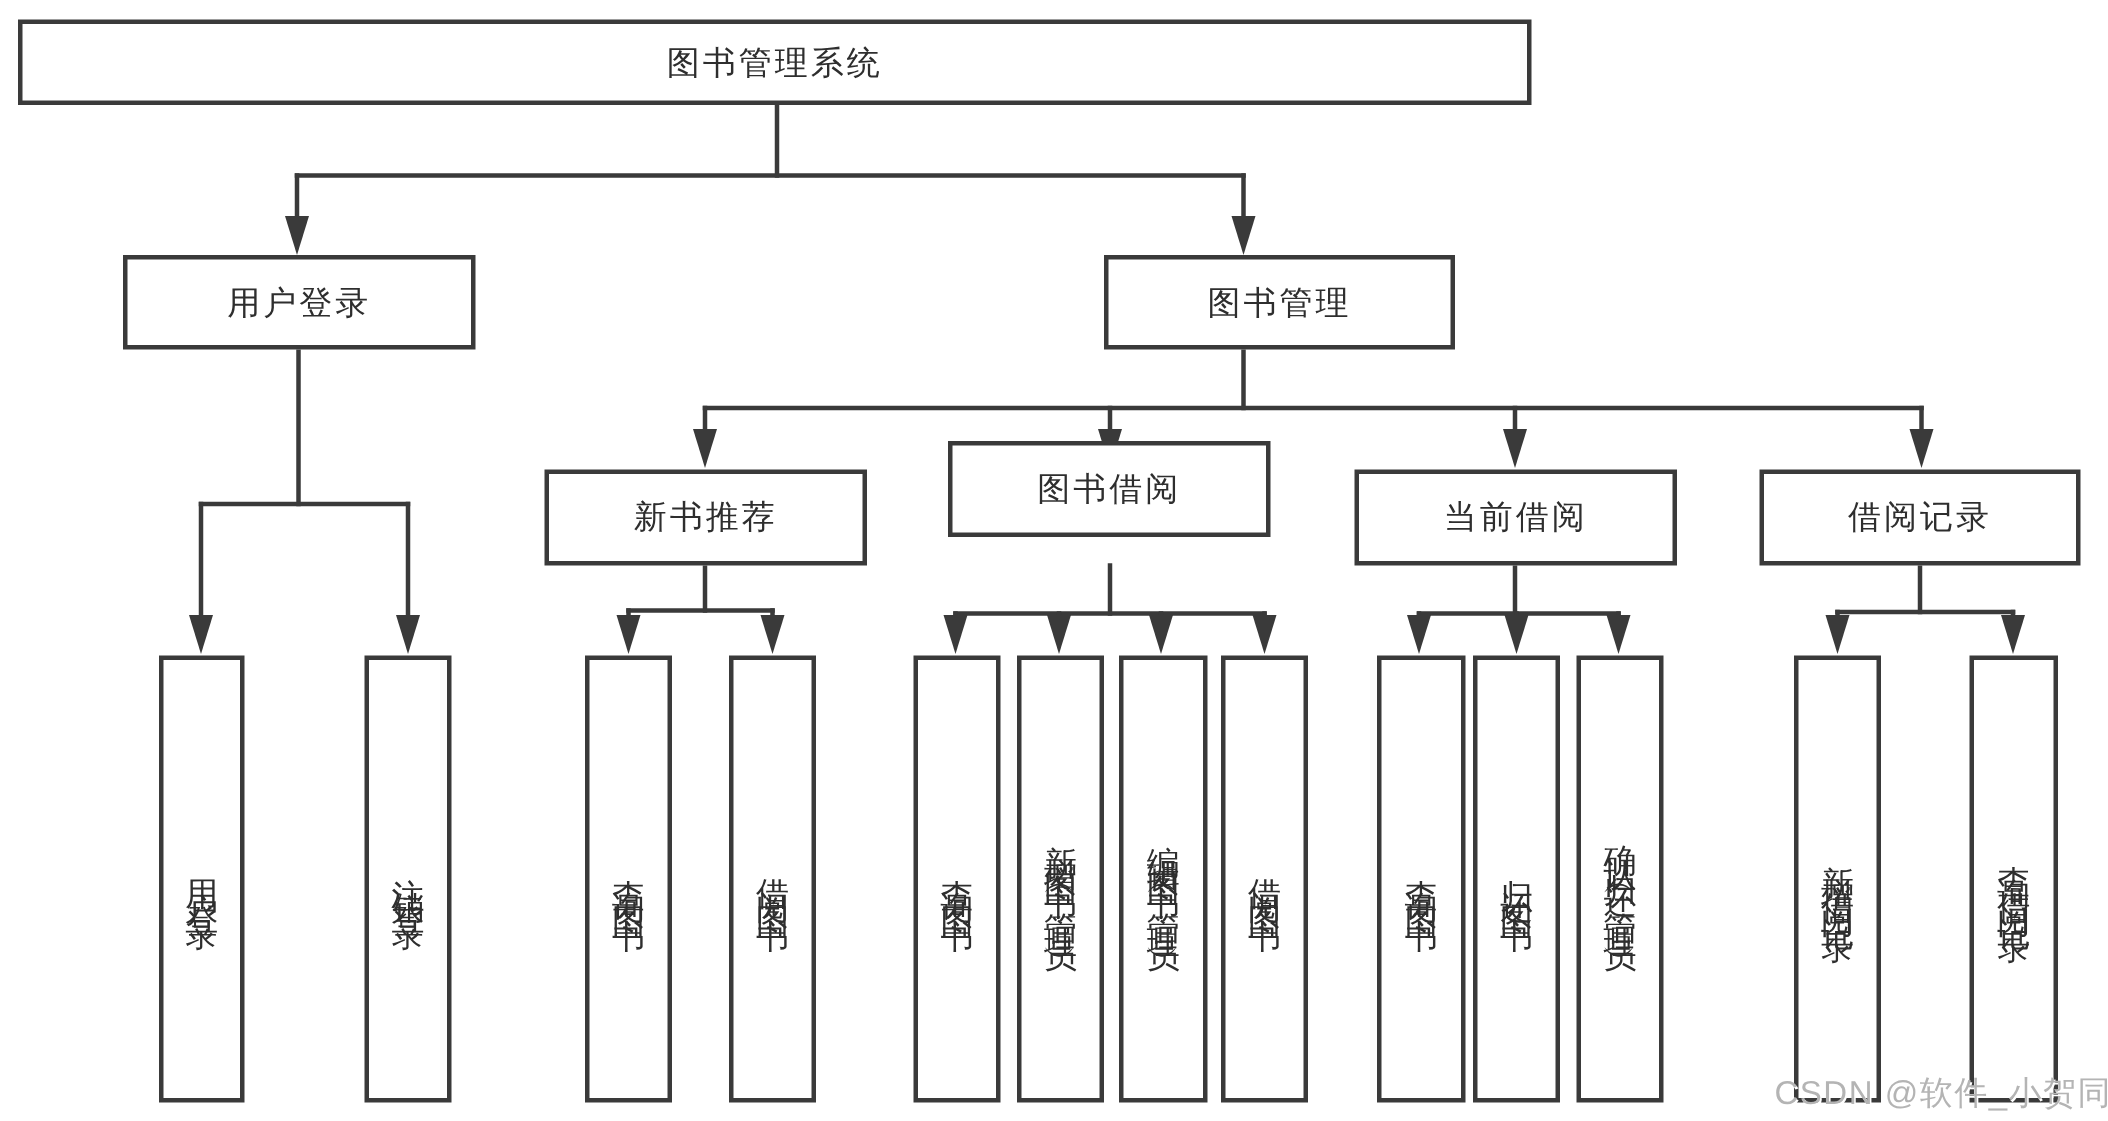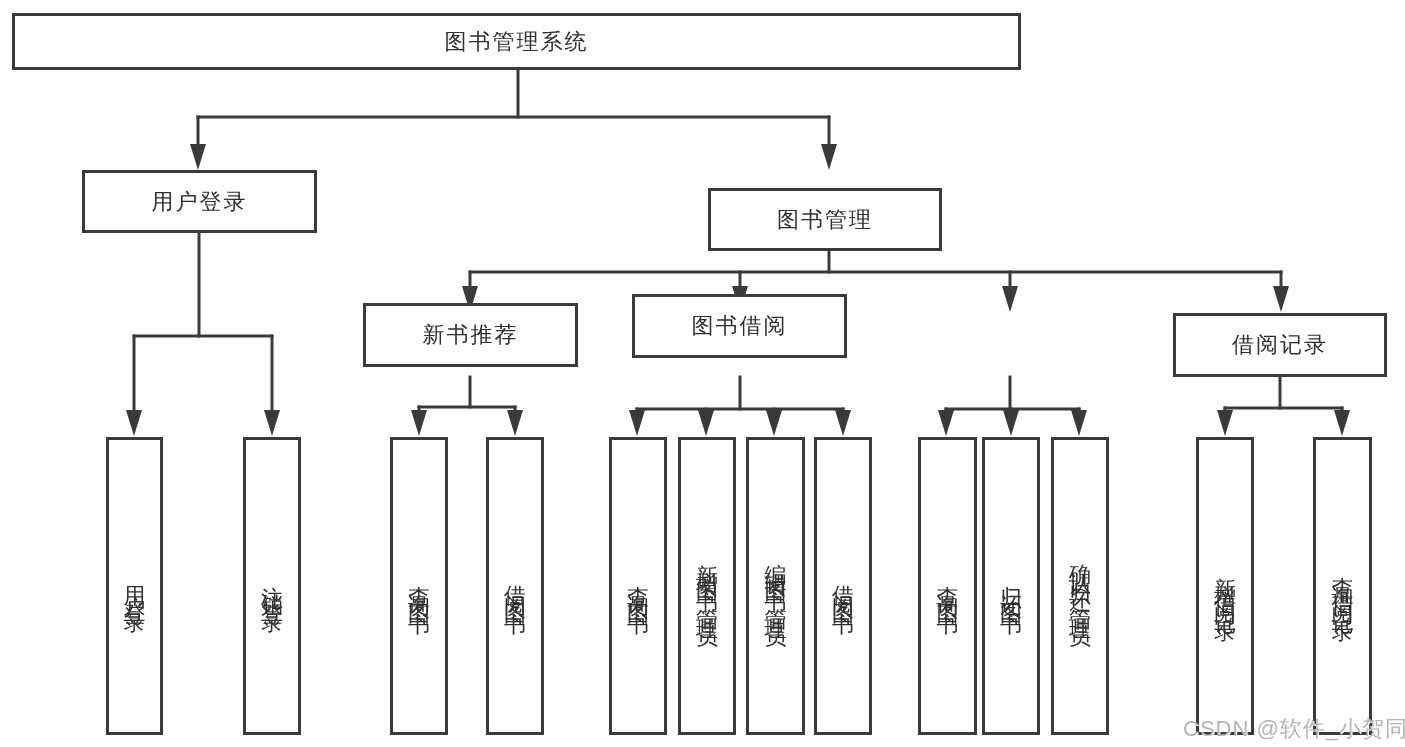--- a/index.html
+++ b/index.html
@@ -134,24 +134,25 @@
       <polygon points="1071,410 1087,410 1079,436"></polygon>
 
       <polygon points="1217,410 1233,410 1225,436"></polygon>
       <polygon points="1334,410 1350,410 1342,436"></polygon>
     </g>
   </svg>
 
   <div class="node hbox" style="left:12px; top:13px; width:1009px; height:57px;">图书管理系统</div>
 
   <div class="node hbox" style="left:82px; top:170px; width:235px; height:63px;">用户登录</div>
-  <div class="node hbox" style="left:708px; top:170px; width:234px; height:63px;margin-top:18px;">图书管理</div>
+  <div class="node hbox" style="left:736px; top:170px; width:234px; height:63px;">图书管理</div>
 
-  <div class="node hbox" style="left:363px; top:303px; width:215px; height:64px;">新书推荐</div>
+  <div class="node hbox" style="left:363px; top:313px; width:215px; height:64px;">新书推荐</div>
   <div class="node hbox" style="left:632px; top:294px; width:215px; height:64px;">图书借阅</div>
+  <div class="node hbox" style="left:903px; top:313px; width:215px; height:64px;">当前借阅</div>
   <div class="node hbox" style="left:1173px; top:313px; width:214px; height:64px;">借阅记录</div>
 
   <div class="node leaf" style="left:106px; top:437px; width:57px; height:298px;">用户登录</div>
   <div class="node leaf" style="left:243px; top:437px; width:58px; height:298px;">注销登录</div>
 
   <div class="node leaf" style="left:390px; top:437px; width:58px; height:298px;">查询图书</div>
   <div class="node leaf" style="left:486px; top:437px; width:58px; height:298px;">借阅图书</div>
 
   <div class="node leaf" style="left:609px; top:437px; width:58px; height:298px;">查询图书</div>
   <div class="node leaf" style="left:678px; top:437px; width:58px; height:298px;">新增图书（管理员）</div>

